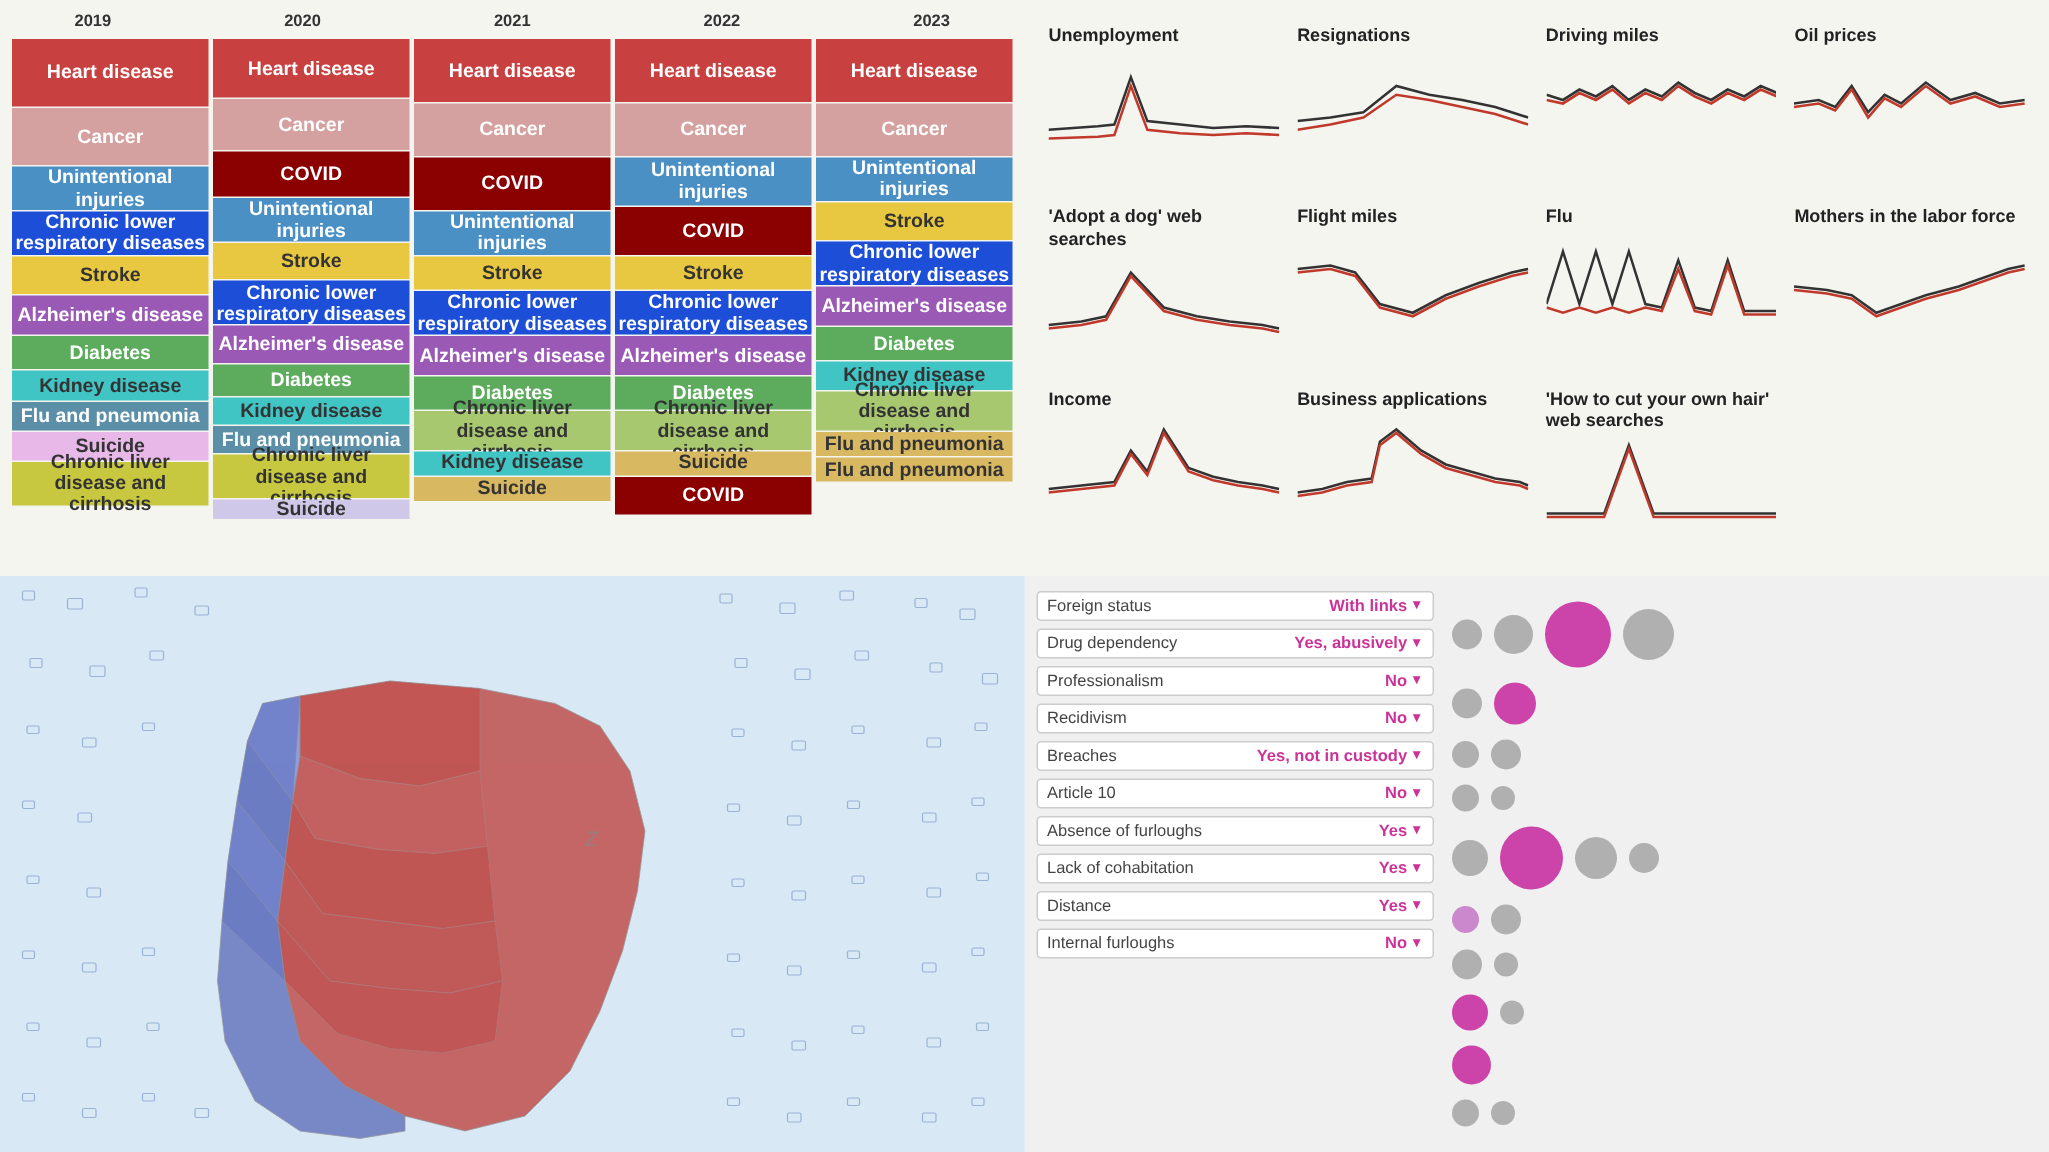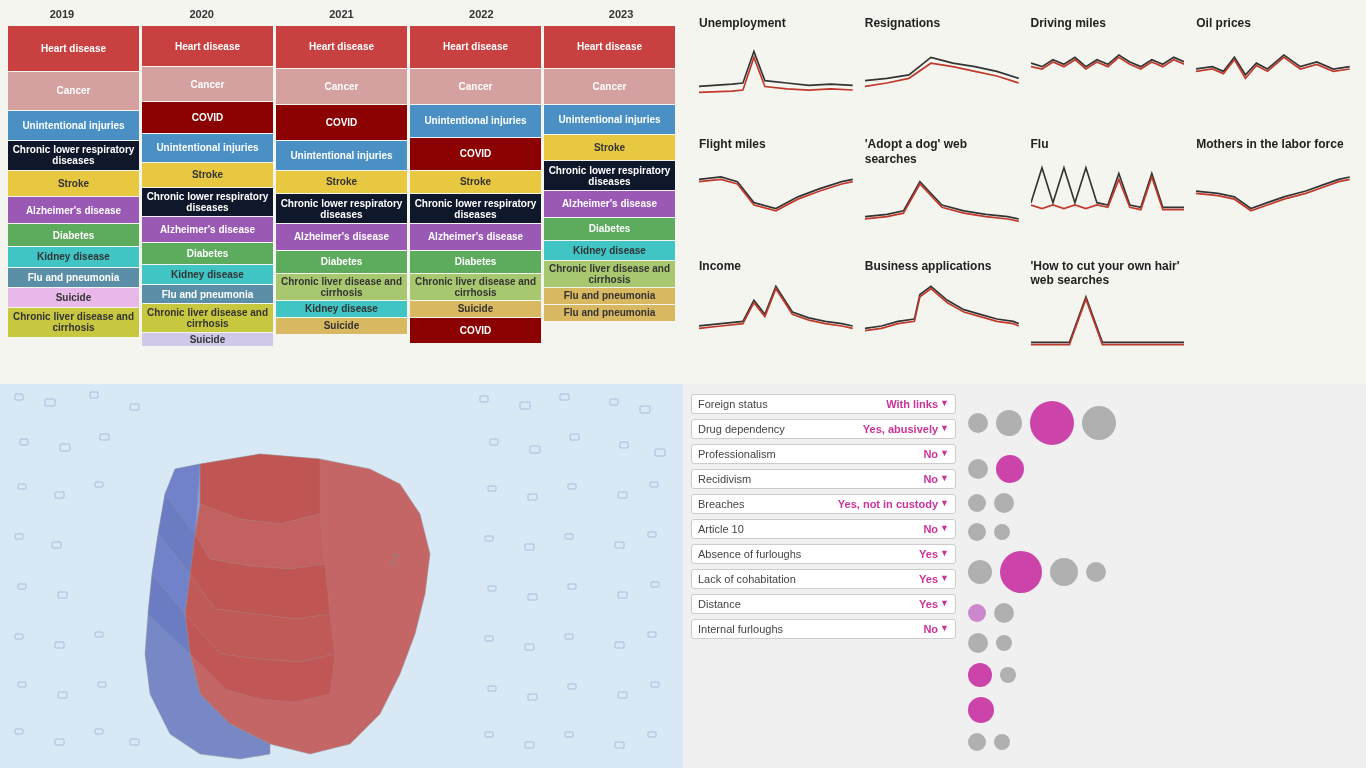--- a/index.html
+++ b/index.html
@@ -1,41 +1,41 @@
 <!DOCTYPE html>
 <html><head>
   <meta charset="utf-8">
   <style>
     * { box-sizing: border-box; margin: 0; padding: 0; }
     body { width: 1366px; height: 768px; overflow: hidden; font-family: Arial, sans-serif; background: #f0f0f0; display: grid; grid-template-columns: 683px 683px; grid-template-rows: 384px 384px; }
 
     
     .top-left { background: #f5f5f0; padding: 8px; overflow: hidden; }
-    .cause-block { display: flex; align-items: center; justify-content: center; font-size: 10px; font-weight: bold; color: #fff; text-align: center; padding: 1px; line-height: 1.1; }
+    .cause-block { display: flex; align-items: center; justify-content: center; font-size: 13px; font-weight: bold; color: #fff; text-align: center; padding: 1px; line-height: 1.1; }
 
     
     .top-right { background: #f5f5f0; padding: 12px; display: grid; grid-template-columns: repeat(4, 1fr); grid-template-rows: repeat(3, 1fr); gap: 4px; }
     .trend-item { display: flex; flex-direction: column; padding: 4px; }
     .trend-label { font-size: 12px; font-weight: 600; color: #222; line-height: 1.2; margin-bottom: 4px; }
     .trend-chart { flex: 1; position: relative; }
     .trend-svg { width: 100%; height: 70px; }
 
     
     .bottom-left { background: #dde8f5; position: relative; overflow: hidden; }
     .filter-row { display: flex; align-items: center; background: white; border: 1px solid #ccc; border-radius: 3px; padding: 3px 6px; justify-content: space-between; }
     .filter-label { font-size: 11px; color: #444; }
     .filter-value { font-size: 11px; color: #cc3399; display: flex; align-items: flex-start; gap: 2px; font-weight: bold; }
     .filter-arrow { font-size: 9px; color: #cc3399; }
     .bubble { border-radius: 50%; display: inline-block; flex-shrink: 0; }
 
     
     .heart { background: #c94040; }
     .covid { background: #8b0000; }
     .unintentional { background: #4a90c4; }
-    .chronic-lower { background: #0f172a; }
+    .chronic-lower { background: #1d4ed8; }
     .stroke { background: #e8c840; }
     .alzheimer { background: #9b59b6; }
     .diabetes { background: #5dab5d; }
     .kidney { background: #40c4c4; }
     .flu { background: #5b8fa8; }
     .suicide { background: #e8b8e8; }
     .liver { background: #c8c840; }
   </style>
 </head>
 <body>
@@ -159,35 +159,35 @@
     <span class="trend-label">Oil prices</span>
     <div class="trend-chart">
       <svg class="trend-svg" viewBox="0 0 140 60" preserveAspectRatio="none">
         <polyline points="0,30 15,28 25,32 35,20 45,35 55,25 65,30 80,18 95,28 110,24 125,30 140,28" fill="none" stroke="#333" stroke-width="1.5"></polyline>
         <polyline points="0,32 15,30 25,34 35,22 45,38 55,27 65,32 80,20 95,30 110,26 125,32 140,30" fill="none" stroke="#c0392b" stroke-width="1.5"></polyline>
       </svg>
     </div>
   </div>
 
   <div class="trend-item">
+    <span class="trend-label">'Adopt a dog' web searches</span>
+    <div class="trend-chart">
+      <svg class="trend-svg" viewBox="0 0 140 60" preserveAspectRatio="none">
+        <polyline points="0,40 20,38 35,35 50,10 70,30 90,35 110,38 130,40 140,42" fill="none" stroke="#333" stroke-width="1.5"></polyline>
+        <polyline points="0,42 20,40 35,37 50,12 70,32 90,37 110,40 130,42 140,44" fill="none" stroke="#c0392b" stroke-width="1.5"></polyline>
+      </svg>
+    </div>
+  </div>
+
+  <div class="trend-item">
     <span class="trend-label">Flight miles</span>
     <div class="trend-chart">
       <svg class="trend-svg" viewBox="0 0 140 60" preserveAspectRatio="none">
         <polyline points="0,20 20,18 35,22 50,40 70,45 90,35 110,28 130,22 140,20" fill="none" stroke="#333" stroke-width="1.5"></polyline>
         <polyline points="0,22 20,20 35,24 50,42 70,47 90,37 110,30 130,24 140,22" fill="none" stroke="#c0392b" stroke-width="1.5"></polyline>
-      </svg>
-    </div>
-  </div>
-
-  <div class="trend-item">
-    <span class="trend-label">'Adopt a dog' web searches</span>
-    <div class="trend-chart">
-      <svg class="trend-svg" viewBox="0 0 140 60" preserveAspectRatio="none">
-        <polyline points="0,40 20,38 35,35 50,10 70,30 90,35 110,38 130,40 140,42" fill="none" stroke="#333" stroke-width="1.5"></polyline>
-        <polyline points="0,42 20,40 35,37 50,12 70,32 90,37 110,40 130,42 140,44" fill="none" stroke="#c0392b" stroke-width="1.5"></polyline>
       </svg>
     </div>
   </div>
 
   <div class="trend-item">
     <span class="trend-label">Flu</span>
     <div class="trend-chart">
       <svg class="trend-svg" viewBox="0 0 140 60" preserveAspectRatio="none">
         <polyline points="0,40 10,10 20,40 30,10 40,40 50,10 60,40 70,42 80,15 90,42 100,44 110,15 120,44 130,44 140,44" fill="none" stroke="#333" stroke-width="1.5"></polyline>
         <polyline points="0,42 10,45 20,42 30,45 40,42 50,45 60,42 70,44 80,20 90,44 100,46 110,18 120,46 130,46 140,46" fill="none" stroke="#c0392b" stroke-width="1.5"></polyline>

